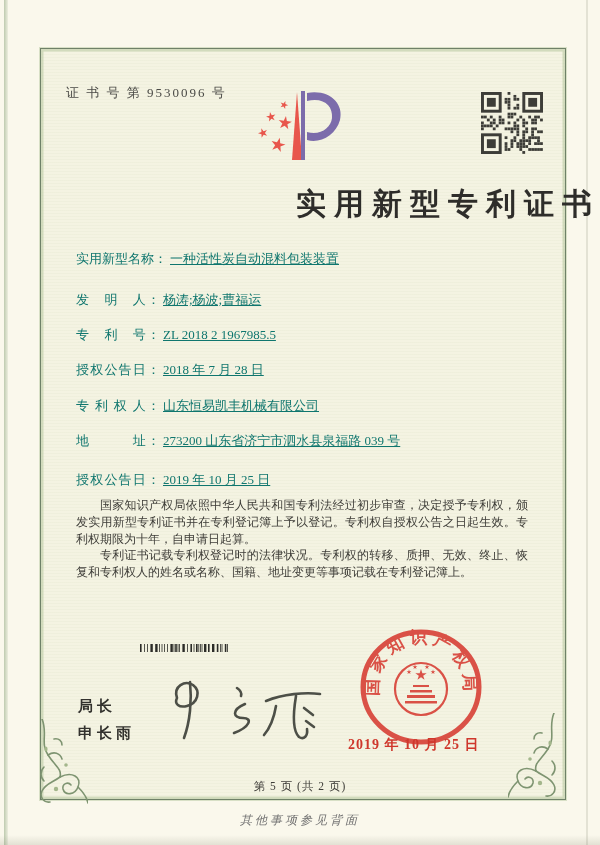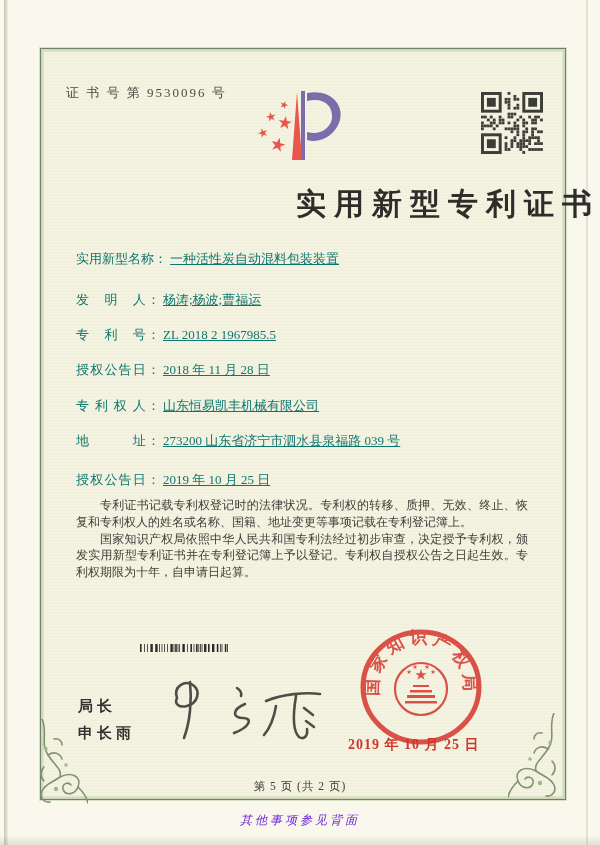--- a/index.html
+++ b/index.html
@@ -54,21 +54,21 @@
 
   .signature{position:absolute;left:163px;top:670px;width:168px;height:78px;}
 
   .seal{position:absolute;left:358px;top:629px;width:126px;height:120px;opacity:.92;}
   .seal-date{position:absolute;left:348px;top:736px;font-size:14px;font-weight:700;
     color:#cf372c;letter-spacing:1px;white-space:nowrap;}
 
   .page-footer{position:absolute;left:0;right:0;top:779px;text-align:center;
     font-size:11.5px;color:#3e3d38;letter-spacing:1px;}
   .back-note{position:absolute;left:0;right:0;top:812px;text-align:center;
-    font-style:italic;font-size:12px;color:#6d28d9;letter-spacing:3px;}
+    font-style:italic;font-size:12px;color:#737373;letter-spacing:3px;}
 
   .ornament{position:absolute;width:56px;height:86px;}
   .ornament.left{left:32px;top:719px;}
   .ornament.right{left:508px;top:713px;transform:scaleX(-1);}
 </style>
 </head>
 <body>
 
 <div class="scan-edge-left"></div>
 <div class="scan-edge-right"></div>
@@ -225,35 +225,35 @@
 <div class="field" style="top:250px">
   <span class="flabel">实用新型名称：</span><span class="fvalue">一种活性炭自动混料包装装置</span>
 </div>
 <div class="field" style="top:291px">
   <span class="flabel">发　明　人：</span><span class="fvalue">杨涛;杨波;曹福运</span>
 </div>
 <div class="field" style="top:326px">
   <span class="flabel">专　利　号：</span><span class="fvalue">ZL 2018 2 1967985.5</span>
 </div>
 <div class="field" style="top:361px">
-  <span class="flabel">授权公告日：</span><span class="fvalue">2018 年 11 月 28 日</span>
+  <span class="flabel">授权公告日：</span><span class="fvalue">2018 年 7 月 28 日</span>
 </div>
 <div class="field" style="top:397px">
   <span class="flabel">专 利 权 人：</span><span class="fvalue">山东恒易凯丰机械有限公司</span>
 </div>
 <div class="field" style="top:432px">
   <span class="flabel">地　　　址：</span><span class="fvalue">273200 山东省济宁市泗水县泉福路 039 号</span>
 </div>
 <div class="field" style="top:471px">
   <span class="flabel">授权公告日：</span><span class="fvalue">2019 年 10 月 25 日</span>
 </div>
 
 <div class="paragraphs">
+  <p>国家知识产权局依照中华人民共和国专利法经过初步审查，决定授予专利权，颁发实用新型专利证书并在专利登记簿上予以登记。专利权自授权公告之日起生效。专利权期限为十年，自申请日起算。</p>
   <p>专利证书记载专利权登记时的法律状况。专利权的转移、质押、无效、终止、恢复和专利权人的姓名或名称、国籍、地址变更等事项记载在专利登记簿上。</p>
-  <p>国家知识产权局依照中华人民共和国专利法经过初步审查，决定授予专利权，颁发实用新型专利证书并在专利登记簿上予以登记。专利权自授权公告之日起生效。专利权期限为十年，自申请日起算。</p>
 </div>
 
 <svg class="barcode" viewBox="0 0 88 8" preserveAspectRatio="none">
     <rect x="0.00" y="0" width="1.60" height="8" fill="#2c2c28"></rect>
     <rect x="4.00" y="0" width="0.80" height="8" fill="#2c2c28"></rect>
     <rect x="7.20" y="0" width="0.80" height="8" fill="#2c2c28"></rect>
     <rect x="10.40" y="0" width="2.40" height="8" fill="#2c2c28"></rect>
     <rect x="15.20" y="0" width="2.40" height="8" fill="#2c2c28"></rect>
     <rect x="19.20" y="0" width="0.80" height="8" fill="#2c2c28"></rect>
     <rect x="21.60" y="0" width="0.80" height="8" fill="#2c2c28"></rect>

